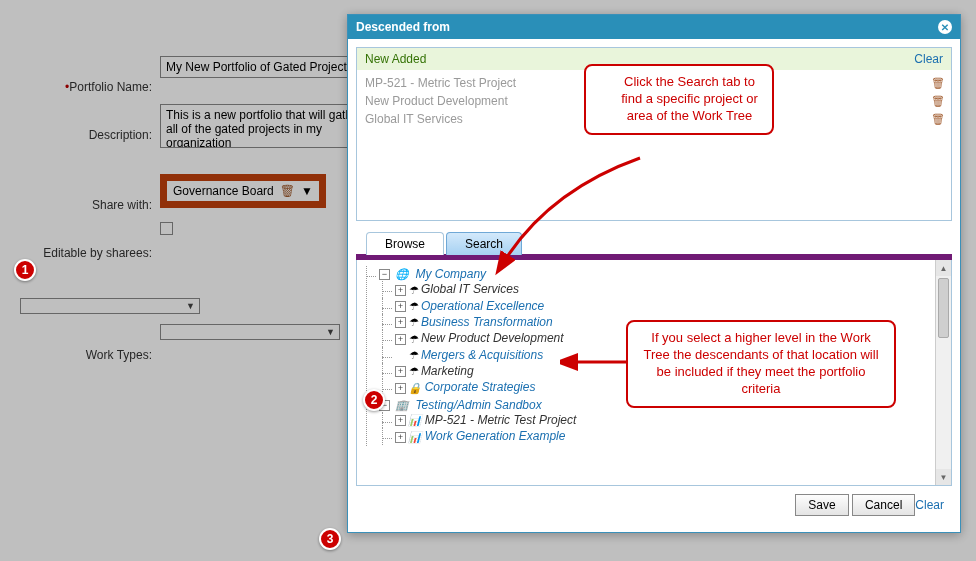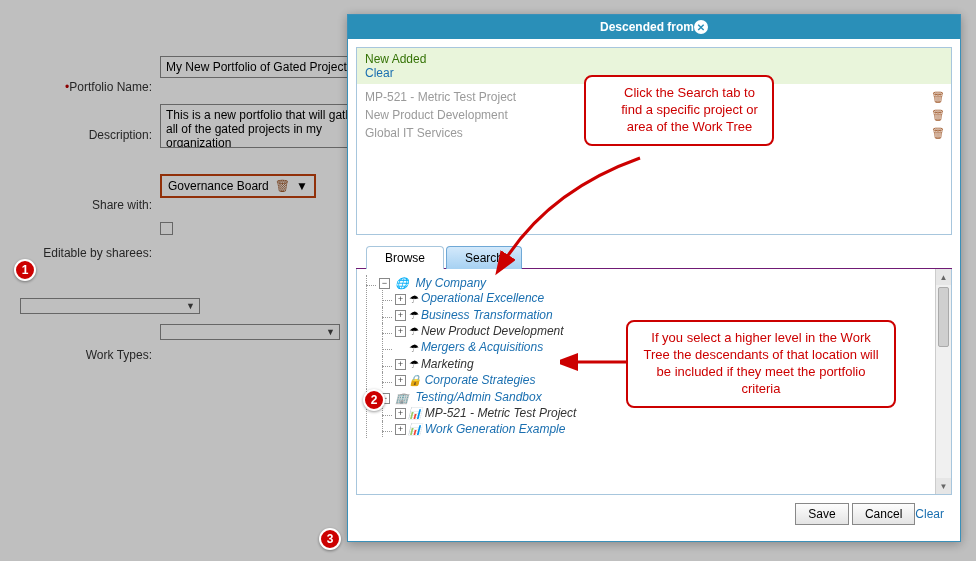--- a/index.html
+++ b/index.html
@@ -62,21 +62,21 @@
     padding: 2px 4px;
     border: 1px solid #888;
     font-size: 12px;
     background: #fff;
     display: flex;
     align-items: center;
     justify-content: space-between;
   }
   .form-select .caret { font-size: 9px; color: #444; }
   .share-select {
-    border: 2px solid #c2410c;
+    border: 7px solid #c2410c;
     background: #fff;
     padding: 3px 6px;
     display: inline-flex;
     align-items: flex-end;
     gap: 6px;
     font-size: 12px;
   }
   .checkbox { width: 13px; height: 13px; border: 1px solid #888; background: #fff; display: inline-block; }
 
   .step-marker {
@@ -108,21 +108,21 @@
     box-shadow: 0 2px 10px rgba(0,0,0,0.3);
     z-index: 10;
   }
   .dialog-title {
     background: #2a8fb8;
     color: #fff;
     font-size: 12px;
     font-weight: bold;
     padding: 5px 8px;
     display: flex;
-    justify-content: center;
+    justify-content: space-between;
     align-items: center;
   }
   .dialog-close {
     width: 14px; height: 14px;
     background: #fff;
     color: #2a8fb8;
     border-radius: 50%;
     font-size: 10px;
     display: flex;
     align-items: center;
@@ -139,21 +139,20 @@
     background: #fff;
   }
   .panel-header {
     background: #e9f5db;
     padding: 4px 8px;
     display: flex;
     justify-content: space-between;
     color: #347205;
     font-weight: normal;
     font-size: 12px;
-    flex-direction: column;
   }
   .panel-header .clear-link { color: #1a6fb0; cursor: pointer; }
   .added-list {
     padding: 4px 8px 4px 8px;
     min-height: 150px;
     font-size: 12px;
     color: #9a9a9a;
   }
   .added-row {
     display: flex;
@@ -167,21 +166,21 @@
   }
   .trash-icon::before {
     content: "🗑";
     font-size: 11px;
     color: #a05a2c;
   }
 
   .tabs {
     display: flex;
     margin-top: 10px;
-    border-bottom: 1px solid #701a75;
+    border-bottom: 6px solid #701a75;
     padding-left: 10px;
   }
   .tab {
     padding: 4px 18px;
     border: 1px solid #a7c6dd;
     border-bottom: none;
     margin-right: 2px;
     border-radius: 4px 4px 0 0;
     font-size: 12px;
     cursor: pointer;
@@ -277,21 +276,21 @@
     background: #fff;
     border: 2px solid #c00;
     border-radius: 8px;
     padding: 8px 14px;
     color: #c00;
     font-size: 13px;
     text-align: center;
     z-index: 15;
     line-height: 1.3;
   }
-  .callout1 { left: 584px; top: 75px; width: 190px; padding-left: 35px; }
+  .callout1 { left: 584px; top: 64px; width: 190px; padding-left: 35px; }
   .callout2 { left: 626px; top: 320px; width: 270px; }
 
   .arrow { position: absolute; z-index: 14; }
 
   .scroll-ghost {
     position: absolute;
     right: 0; top: 0;
     width: 16px;
     height: 100%;
     background: #f0f0f0;
@@ -398,20 +397,21 @@
     </div>
 
     <div class="tree-panel">
       <div class="tree">
         <ul>
           <li>
             <span class="toggle">−</span>
             <span class="icon">🌐</span>
             <span class="label">My Company</span>
             <ul>
+              <li><span class="toggle">+</span><span class="icon">☂</span><span class="label black">Global IT Services</span></li>
               <li><span class="toggle">+</span><span class="icon">☂</span><span class="label">Operational Excellence</span></li>
               <li><span class="toggle">+</span><span class="icon">☂</span><span class="label">Business Transformation</span></li>
               <li><span class="toggle">+</span><span class="icon">☂</span><span class="label black">New Product Development</span></li>
               <li><span class="no-toggle"></span><span class="icon">☂</span><span class="label">Mergers &amp; Acquisitions</span></li>
               <li><span class="toggle">+</span><span class="icon">☂</span><span class="label black">Marketing</span></li>
               <li><span class="toggle">+</span><span class="icon" style="color:#c2a400">🔒</span><span class="label">Corporate Strategies</span></li>
             </ul>
           </li>
           <li>
             <span class="toggle">−</span>

